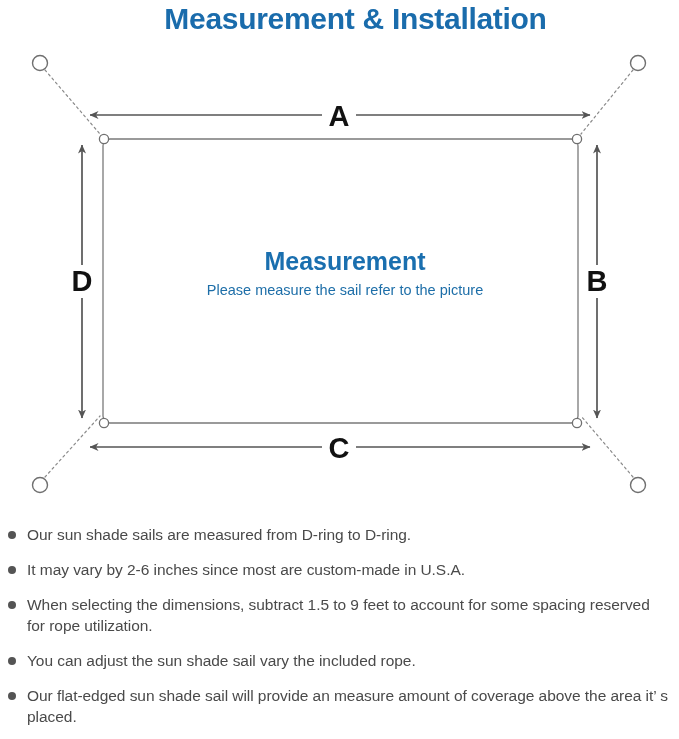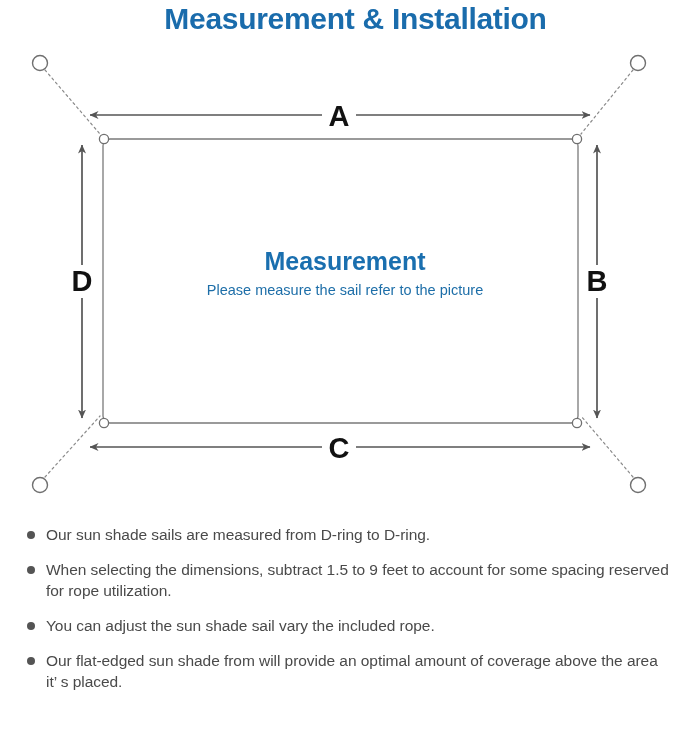--- a/index.html
+++ b/index.html
@@ -69,21 +69,20 @@
     top: 524px;
     left: 0;
     width: 679px;
   }
   .note-row {
     position: relative;
     display: flex;
     align-items: flex-start;
     padding: 0 8px 0 8px;
     margin-bottom: 14px;
-    margin-left: 19px;
   }
   .note-bullet {
     flex: 0 0 auto;
     width: 8px;
     height: 8px;
     border-radius: 50%;
     background: #545454;
     margin-top: 7px;
     margin-right: 11px;
   }
@@ -164,23 +163,27 @@
   </svg>
 </div>
 
 <div id="notes">
   <div class="note-row">
     <span class="note-bullet"></span>
     <span class="note-text">Our sun shade sails are measured from D-ring to D-ring.</span>
   </div>
   <div class="note-row">
     <span class="note-bullet"></span>
+    <span class="note-text">It may vary by 2-6 inches since most are custom-made in U.S.A.</span>
+  </div>
+  <div class="note-row">
+    <span class="note-bullet"></span>
     <span class="note-text">When selecting the dimensions, subtract 1.5 to 9 feet to account for some spacing reserved for rope utilization.</span>
   </div>
   <div class="note-row">
     <span class="note-bullet"></span>
     <span class="note-text">You can adjust the sun shade sail vary the included rope.</span>
   </div>
   <div class="note-row">
     <span class="note-bullet"></span>
-    <span class="note-text">Our flat-edged sun shade from will provide an optimal amount of coverage above the area it’ s placed.</span>
+    <span class="note-text">Our flat-edged sun shade sail will provide an measure amount of coverage above the area it’ s placed.</span>
   </div>
 </div>
 
 </body></html>

